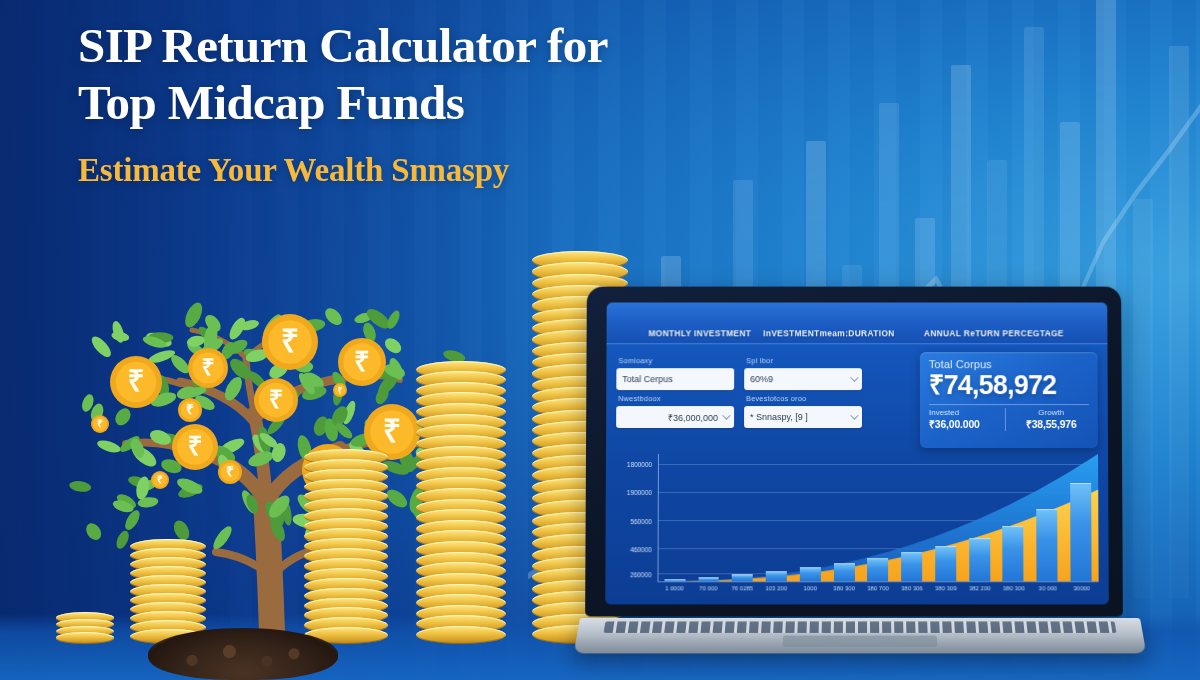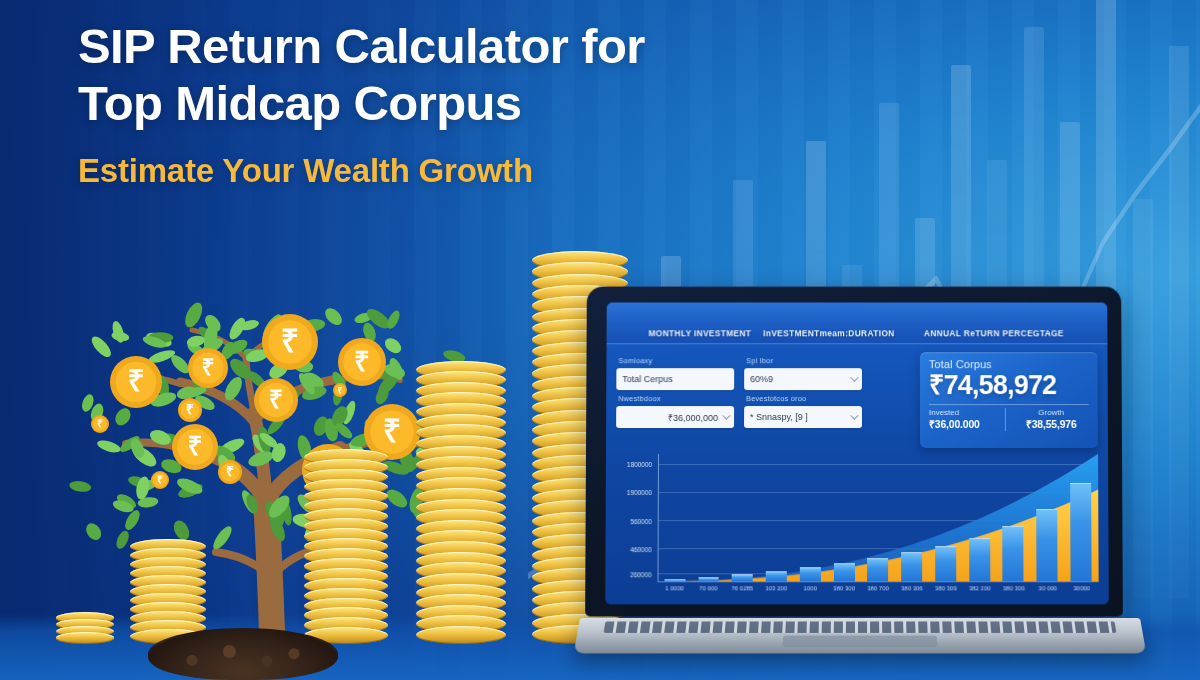--- a/index.html
+++ b/index.html
@@ -31,21 +31,21 @@
   }
   .bg-bars { position: absolute; left: 46%; top: 18%; width: 56%; height: 70%; opacity: .30; }
   .bg-bars i {
     position: absolute; bottom: 0; width: 20px;
     background: linear-gradient(180deg, rgba(235,248,255,.85), rgba(200,235,255,.25));
     border-radius: 2px 2px 0 0;
   }
   .bg-line { position: absolute; left: 44%; top: 6%; width: 58%; height: 82%; opacity: .50; }
 
   
-  .headline { position: absolute; left: 78px; top: 18px; width: 720px; z-index: 6; }
+  .headline { position: absolute; left: 78px; top: 18px; width: 720px; z-index: 6; font-family: Liberation Serif, serif; }
   .headline h1 {
     color: #ffffff; font-size: 49px; line-height: 1.16; font-weight: 700;
     letter-spacing: -.6px; text-shadow: 0 2px 10px rgba(0,0,0,.28);
   }
   .headline .sub {
     margin-top: 20px; color: #f6b93b; font-size: 33px; font-weight: 700;
     letter-spacing: -.2px; text-shadow: 0 2px 8px rgba(0,0,0,.25);
   }
 
   
@@ -246,23 +246,23 @@
       <i style="left: 86.4%; height: 84%; opacity: 0.35;"></i>
       <i style="left: 91.8%; height: 116%; opacity: 0.48;"></i>
     </div>
   <svg class="bg-line" viewBox="0 0 600 300" preserveAspectRatio="none">
     <polyline points="0,288 40,272 78,258 112,236 150,252 186,206 214,222 250,176 284,200 316,150 352,128 382,166 410,196 438,214 466,150 496,108 524,82 556,56 600,18" fill="none" stroke="#cfe9ff" stroke-width="3.2" stroke-opacity="0.55" stroke-linejoin="round" stroke-linecap="round"></polyline>
   </svg>
 
   <div class="headline">
     <h1>
       <span>SIP Return Calculator for</span><br>
-      <span>Top Midcap Corpus</span>
+      <span>Top Midcap Funds</span>
     </h1>
-    <div class="sub">Estimate Your Wealth Growth</div>
+    <div class="sub">Estimate Your Wealth Snnaspy</div>
   </div>
 
 
   <div class="desk"></div>
 
   <svg class="tree" viewBox="0 0 470 360">
     <g stroke="#9a6b3f" fill="none" stroke-linecap="round">
       <path d="M232 360 C230 300 228 262 226 228" stroke-width="26"></path>
       <path d="M226 232 C214 206 190 190 160 178" stroke-width="14"></path>
       <path d="M226 232 C240 204 268 188 300 176" stroke-width="14"></path>

